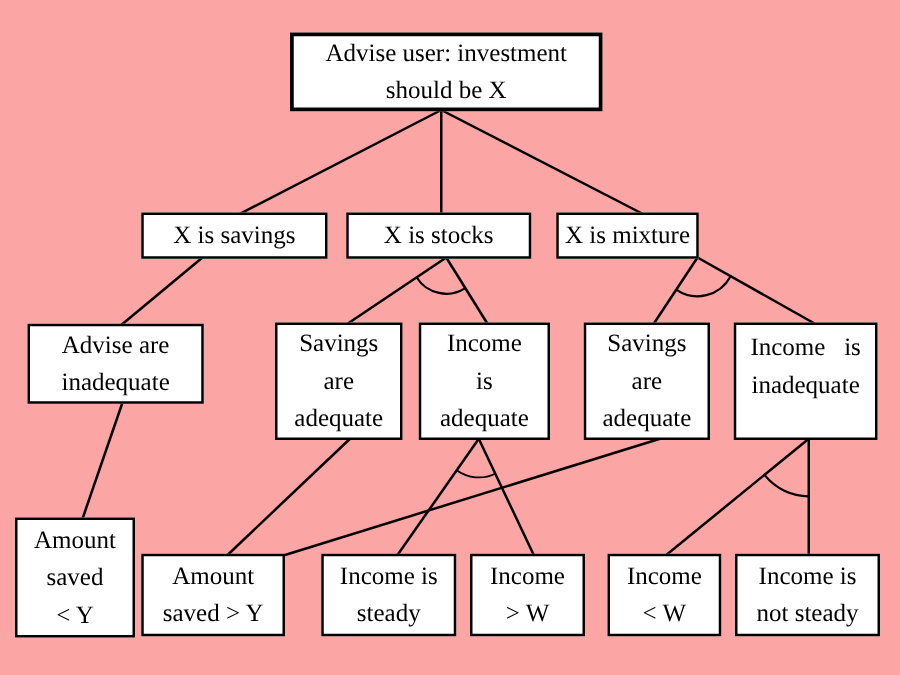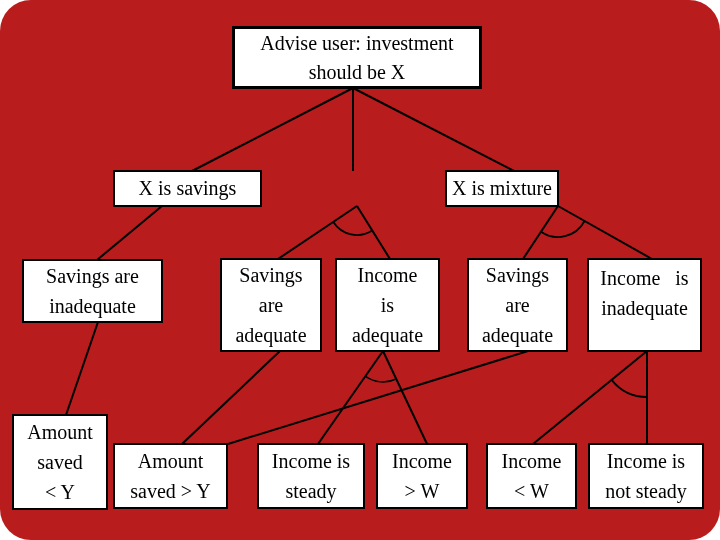--- a/index.html
+++ b/index.html
@@ -1,23 +1,22 @@
 <!DOCTYPE html>
 <html><head>
 <meta charset="utf-8">
 <style>
   html, body { margin: 0; padding: 0; background: #ffffff; }
   #canvas {
     position: relative;
     width: 720px;
     height: 540px;
-    background: #b91c1c;
+    background: #fca5a5;
     font-family: "Liberation Serif", "DejaVu Serif", serif;
     overflow: hidden;
-    border-radius: 31px;
   }
   #edges {
     position: absolute;
     left: 0; top: 0;
     width: 720px; height: 540px;
   }
   .node {
     position: absolute;
     box-sizing: border-box;
     border: 2px solid #000000;
@@ -79,23 +78,24 @@
     <line x1="528" y1="351" x2="228" y2="444" stroke="#000" stroke-width="2"></line>
     <line x1="647" y1="351" x2="533" y2="444" stroke="#000" stroke-width="2"></line>
     <line x1="647" y1="351" x2="647" y2="444" stroke="#000" stroke-width="2"></line>
     <path d="M 611.8 380.1 A 45 45 0 0 0 647 397" fill="none" stroke="#000" stroke-width="1.8"></path>
   </svg>
 
   <div class="node" id="n-root">Advise user: investment
 should be X</div>
 
   <div class="node" id="n-x-savings">X is savings</div>
+  <div class="node" id="n-x-stocks">X is stocks</div>
   <div class="node" id="n-x-mixture">X is mixture</div>
 
-  <div class="node" id="n-sav-inad">Savings are
+  <div class="node" id="n-sav-inad">Advise are
 inadequate</div>
   <div class="node" id="n-sav-adeq1">Savings
 are
 adequate</div>
   <div class="node" id="n-inc-adeq">Income
 is
 adequate</div>
   <div class="node" id="n-sav-adeq2">Savings
 are
 adequate</div>

